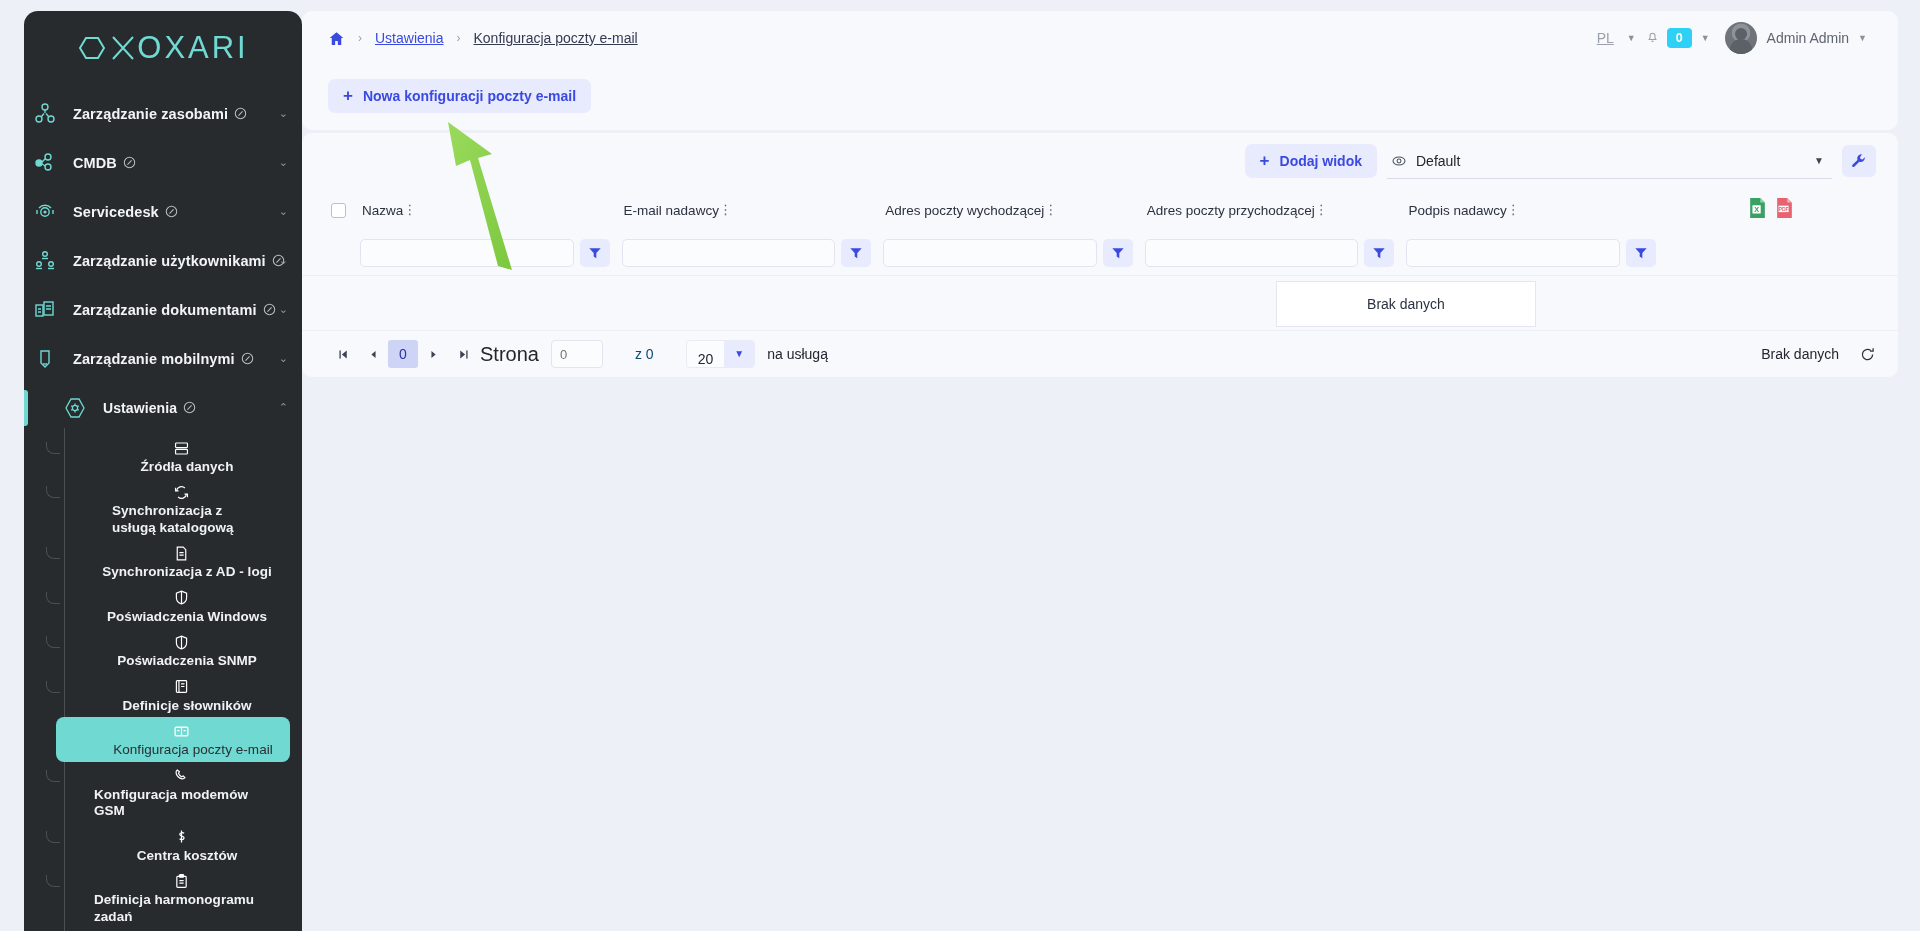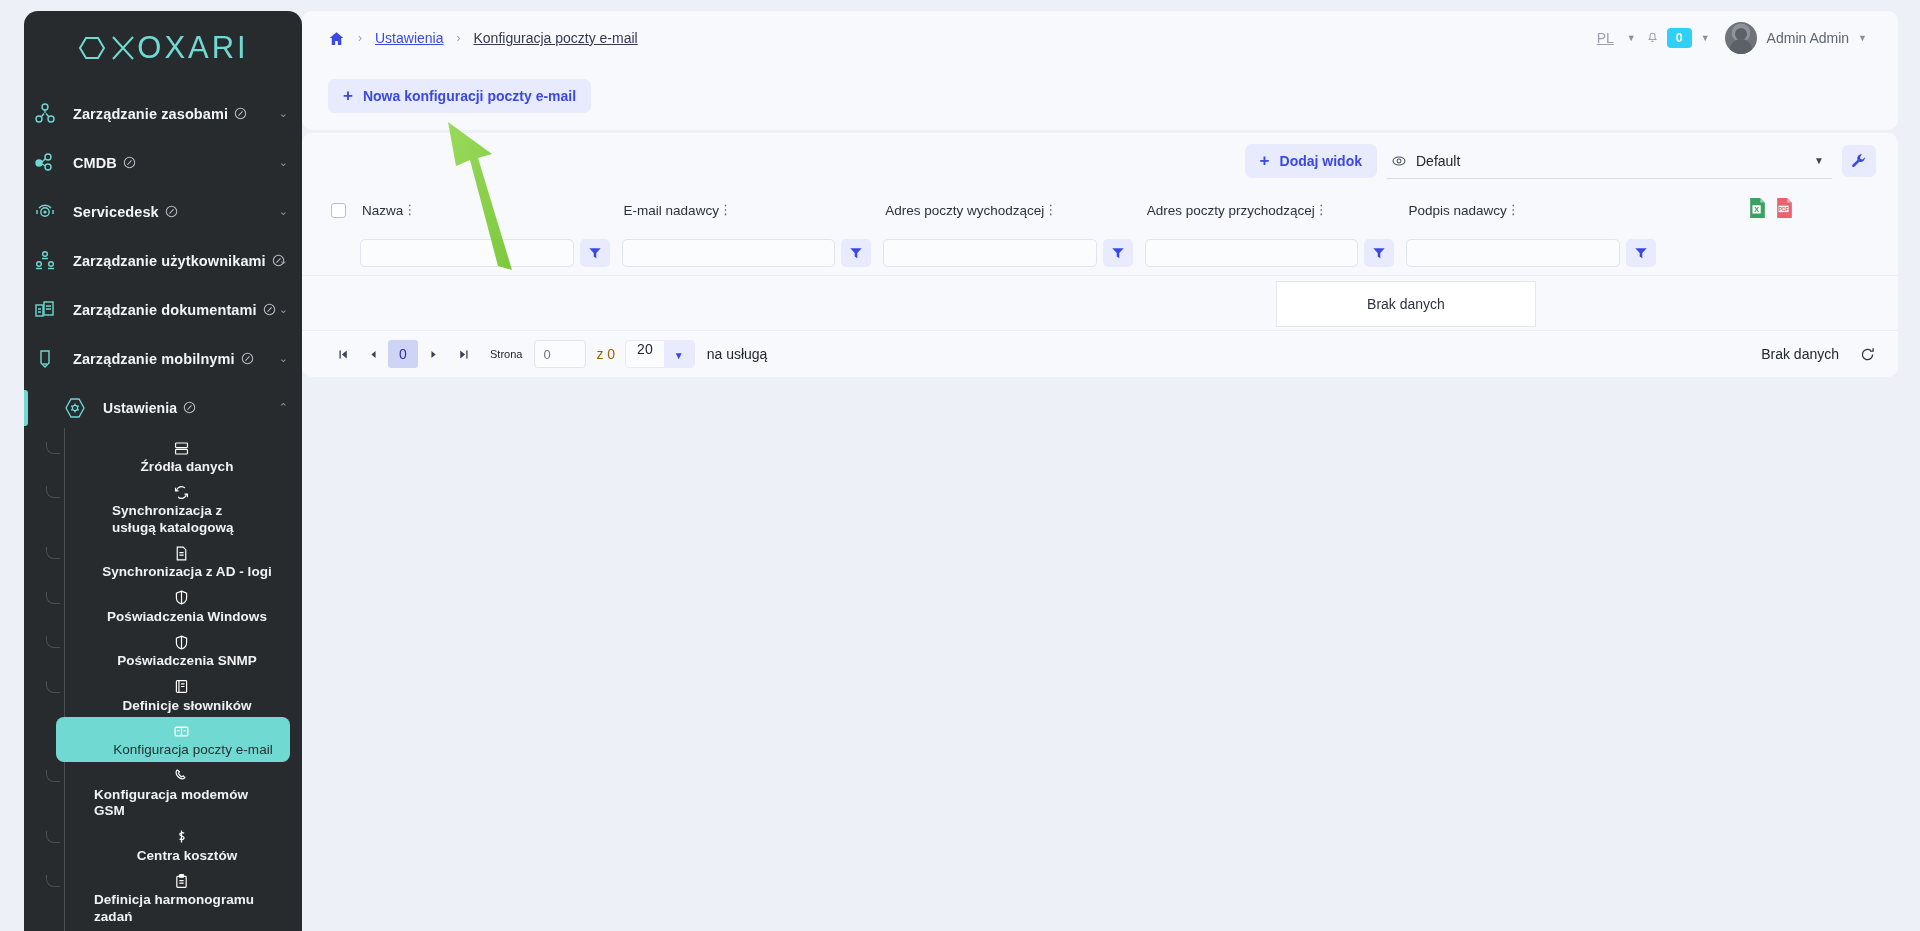--- a/index.html
+++ b/index.html
@@ -211,29 +211,29 @@
   .pager-left { display: flex; align-items: center; gap: 0; }
   .pg-arrow {
     width: 30px; height: 30px; display: flex; align-items: center; justify-content: center;
     color: #3b4250; font-size: 11px; cursor: pointer;
   }
   .pg-num {
     min-width: 30px; height: 28px; background: #ced4f6; color: #2b31a8;
     display: flex; align-items: center; justify-content: center; font-size: 14px;
     border-radius: 3px; cursor: pointer;
   }
-  .pg-label { color: #22262e; font-size: 11px; margin: 0 12px 0 12px; }
+  .pg-label { color: #22262e; font-size: 20px; margin: 0 12px 0 2px; }
   .pg-input {
     width: 52px; height: 28px; border: 1px solid #e2e5f0; border-radius: 4px;
     background: #fbfcfe; font-size: 13px; text-align: left; padding: 0 8px;
     color: #9aa0ac; outline: none; font-family: "Liberation Sans", sans-serif;
   }
-  .pg-of { color: #a16207; font-size: 14px; margin: 0 10px; }
+  .pg-of { color: #0c4a6e; font-size: 14px; margin: 0 32px; }
   .pg-size {
-    display: flex; align-items: flex-start; height: 28px; border: 1px solid #e9ebf4;
+    display: flex; align-items: flex-end; height: 28px; border: 1px solid #e9ebf4;
     border-radius: 4px; overflow: hidden; background: #fbfcfe;
   }
   .pg-size .val { padding: 0 11px; font-size: 14px; color: #22262e; }
   .pg-size .dd {
     width: 30px; height: 28px; background: #e8ebfd; color: #3a49e0;
     display: flex; align-items: center; justify-content: center; font-size: 10px; cursor: pointer;
   }
   .pg-per { color: #22262e; font-size: 14px; margin-left: 12px; }
   .pager-right { display: flex; align-items: center; gap: 20px; }
   .pg-nodata { color: #22262e; font-size: 14px; }

